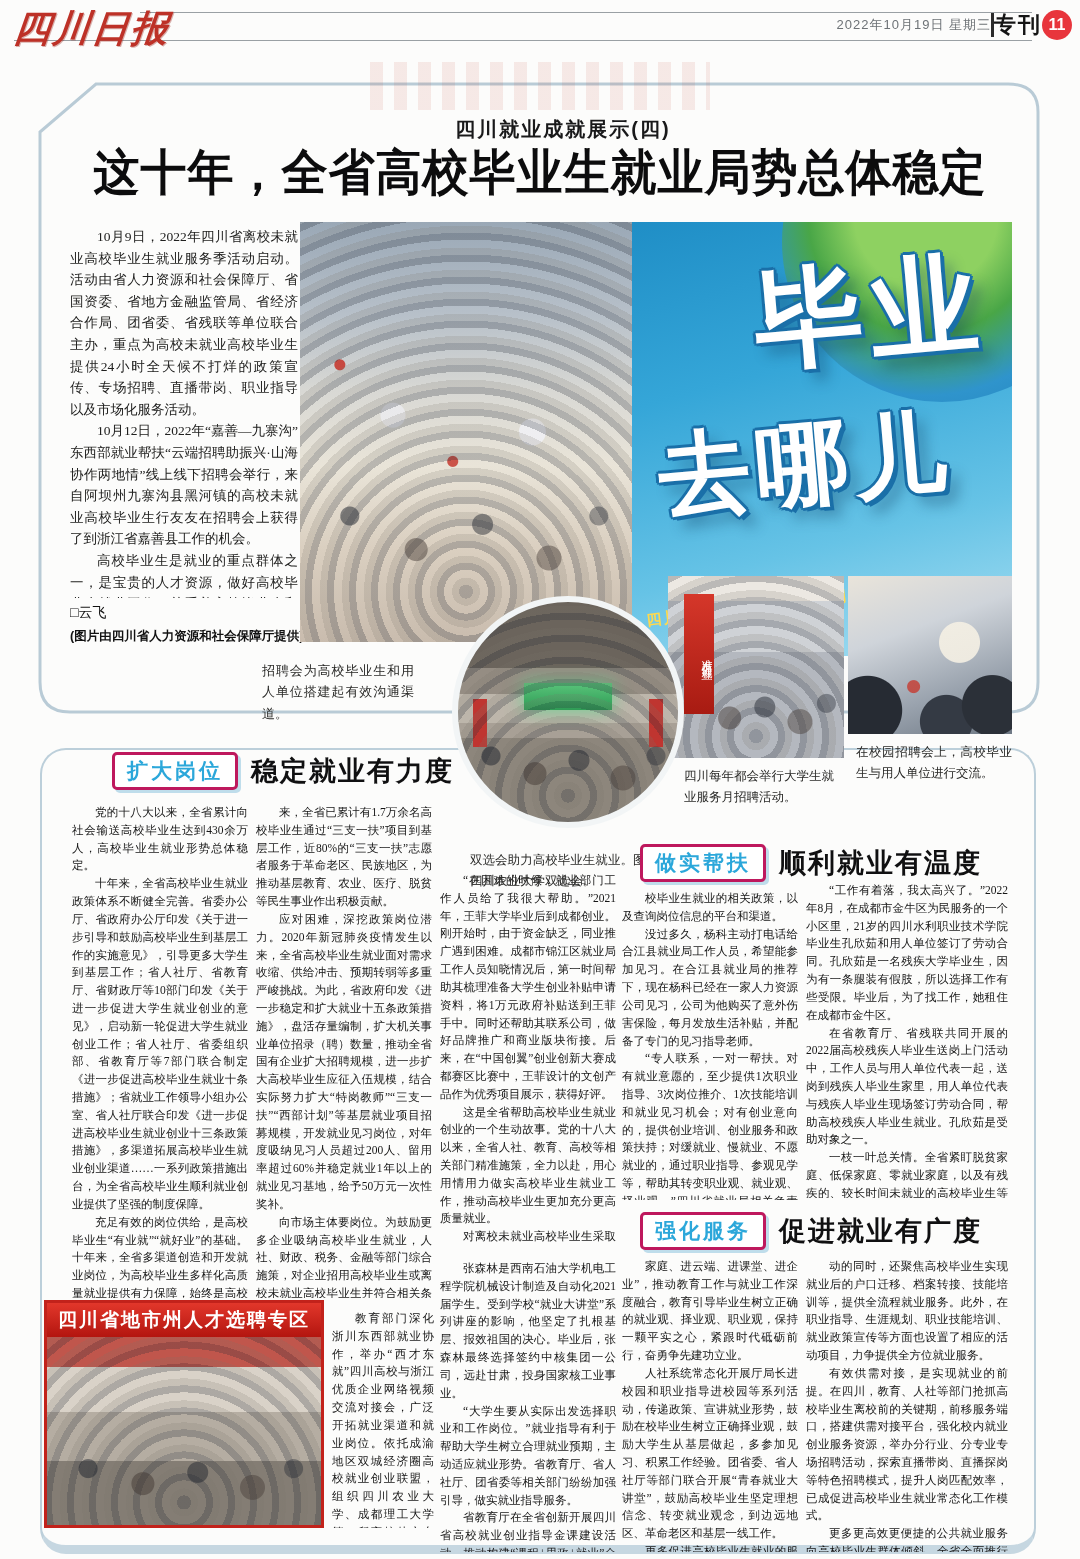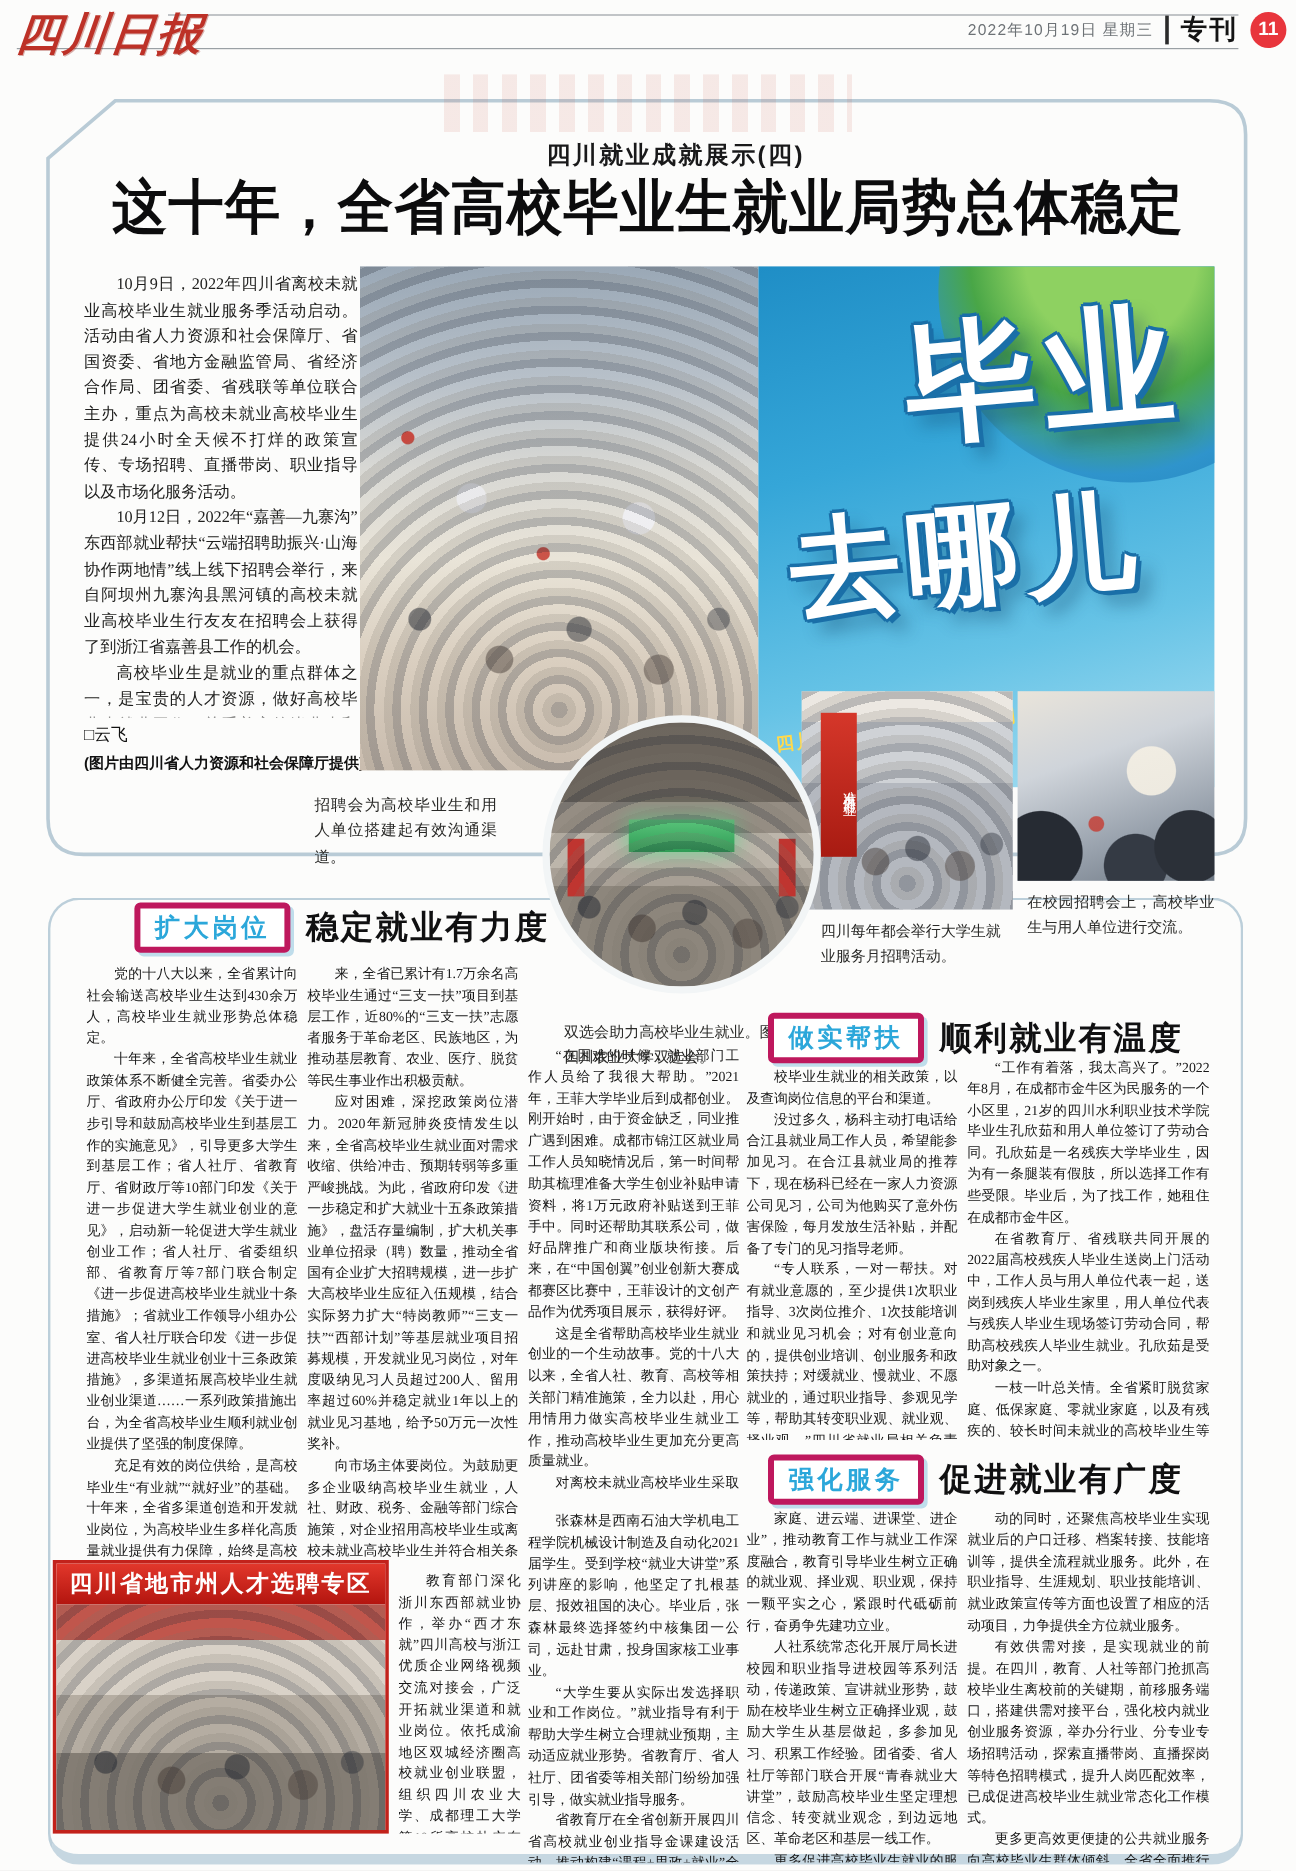--- a/index.html
+++ b/index.html
@@ -5,21 +5,21 @@
   html,body{margin:0;padding:0;background:#e8e8e8;}
   .page{position:relative;width:1080px;height:1559px;margin:0 auto;background:#fcfcfb;overflow:hidden;
         font-family:"Liberation Serif","DejaVu Serif",serif;color:#1a1a1a;}
   .abs{position:absolute;}
   .sans{font-family:"Liberation Sans","DejaVu Sans",sans-serif;}
 
   
   .rule{background:#9aa0a4;height:1px;}
   .masthead-logo{left:14px;top:4px;font-size:37px;font-weight:900;font-style:italic;color:#bd3127;
                  transform:skewX(-6deg);letter-spacing:2px;text-shadow:1px 1px 0 rgba(150,30,20,.35);z-index:5;}
-  .meta{right:8px;top:10px;display:flex;align-items:center;gap:10px;z-index:5;}
+  .meta{right:8px;top:10px;display:flex;align-items:center;z-index:5;}
   .meta .date{font-size:13px;color:#6d7276;letter-spacing:1px;}
   .meta .sep{width:3px;height:24px;background:#2b2b2b;}
   .meta .edition{font-size:22px;font-weight:900;color:#141414;letter-spacing:2px;}
   .page-no{width:30px;height:30px;border-radius:50%;background:#e8353c;color:#fff;font-size:16px;font-weight:700;
            display:flex;align-items:center;justify-content:center;}
 
   
   .banner-wrap{left:0;top:52px;width:1080px;display:flex;justify-content:center;z-index:4;}
   .banner-skyline{position:absolute;left:370px;top:10px;width:340px;height:48px;opacity:.5;
       background:repeating-linear-gradient(90deg,rgba(195,75,58,.22) 0 13px,transparent 13px 24px);}
@@ -92,21 +92,21 @@
   .caption{z-index:3;font-size:13px;line-height:1.65;color:#2a2a28;text-align:justify;}
   .cap-main{left:262px;top:660px;width:152px;}
   .cap-circle{left:470px;top:826px;width:188px;font-size:12.5px;margin-top:24px;}
   .cap-month{left:684px;top:766px;width:150px;font-size:12.5px;}
   .cap-campus{left:856px;top:742px;width:156px;font-size:12.5px;}
   .cap-talent{left:52px;top:1533px;width:420px;font-size:12px;white-space:nowrap;margin-top:47px;}
 
   
   .sec-head{display:flex;align-items:center;gap:13px;z-index:3;}
   .sec-tag{font-size:21px;font-weight:900;color:#2ba7da;letter-spacing:3px;background:#fff;
-      padding:2px 12px;border:5px solid #be185d;border-radius:5px;box-shadow:3px 3px 0 rgba(130,190,220,.5);
+      padding:2px 12px;border:3px solid #be185d;border-radius:5px;box-shadow:3px 3px 0 rgba(130,190,220,.5);
       font-family:"Liberation Sans",sans-serif;}
   .sec-title{font-size:27px;font-weight:800;color:#101011;letter-spacing:2px;font-family:"Liberation Sans",sans-serif;text-align:right;}
   .sh1{left:112px;top:752px;} .sh2{left:640px;top:844px;} .sh3{left:640px;top:1212px;}
 
   
   .col{z-index:1;font-size:11.5px;line-height:1.55;text-align:justify;overflow:hidden;color:#161616;}
   .col p{margin:0;text-indent:2em;}
   .c1{left:72px;top:804px;width:176px;height:494px;}
   .c2{left:256px;top:804px;width:176px;height:494px;}
   .c2b{left:332px;top:1310px;width:102px;height:218px;}

